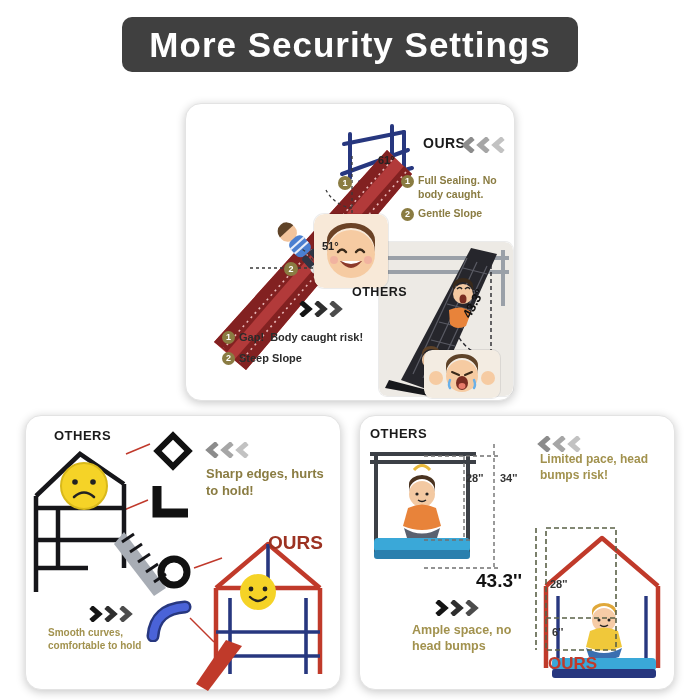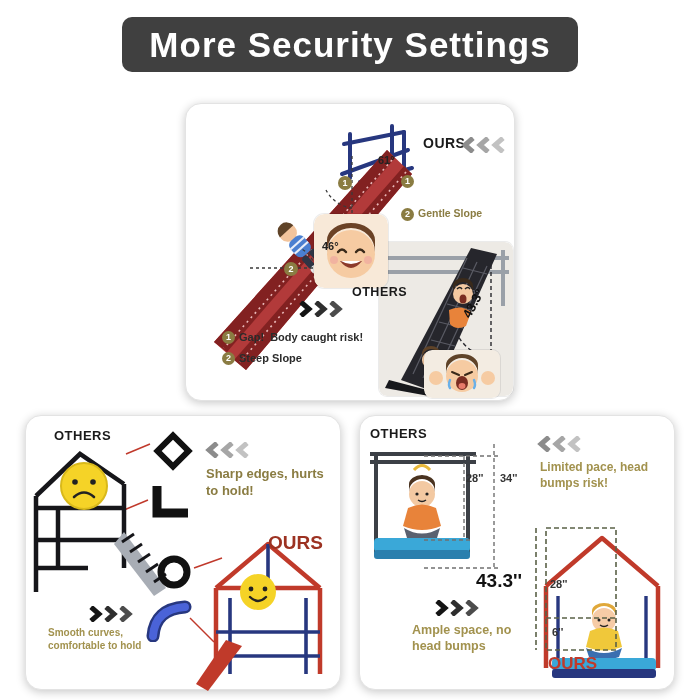--- a/index.html
+++ b/index.html
@@ -75,21 +75,21 @@
           <path d="M158 88 A34 34 0 0 1 132 70"></path>
       </g>
       <g stroke="#3a3a3a" stroke-width="1.3" fill="none" stroke-dasharray="3 3">
         <path d="M56 148 H128"></path>
           <path d="M121 146 A30 30 0 0 0 106 128"></path>
       </g>
     </svg>
 
     <span class="abs angle-lbl" style="left:160px; top:50px;">61°</span>
     <div class="abs marker" style="left:152px; top:72px;">1</div>
-    <span class="abs angle-lbl" style="left:104px; top:136px;">46°</span>
+    <span class="abs angle-lbl" style="left:104px; top:136px;">51°</span>
     <div class="abs marker" style="left:98px; top:158px;">2</div>
 
     <div class="abs photo" style="left:128px; top:110px; width:74px; height:74px;">
       <svg width="74" height="74" viewBox="0 0 74 74">
         <rect width="74" height="74" rx="10" fill="#f8e9d8"></rect>
         <circle cx="37" cy="40" r="24" fill="#f6cba2"></circle>
         <path d="M13 38 a24 24 0 0 1 48 0 v-12 a24 17 0 0 0 -48 0 z" fill="#6b4226"></path>
         <path d="M24 38 q4 -5 8 0" stroke="#3a2a1a" stroke-width="2.4" fill="none" stroke-linecap="round"></path>
         <path d="M42 38 q4 -5 8 0" stroke="#3a2a1a" stroke-width="2.4" fill="none" stroke-linecap="round"></path>
         <path d="M26 47 q11 14 22 0 z" fill="#8c3a2a"></path>
@@ -101,20 +101,21 @@
 
     <span class="abs lbl-black" style="left:237px; top:31px; font-size:14px;">OURS</span>
     <svg class="abs z4" style="left:274px; top:33px;" width="46" height="16" viewBox="0 0 46 16">
       <polyline points="13,1 5,8 13,15" fill="none" stroke="#8c8c8c" stroke-width="5"></polyline>
       <polyline points="28,1 20,8 28,15" fill="none" stroke="#a6a6a6" stroke-width="5"></polyline>
       <polyline points="43,1 35,8 43,15" fill="none" stroke="#c2c2c2" stroke-width="5"></polyline>
     </svg>
 
     <div class="abs point olive" style="left:215px; top:70px; width:122px; font-size:10.5px;">
       <span class="numc">1</span>
+      <span>Full Sealing. No body caught.</span>
     </div>
     <div class="abs point olive" style="left:215px; top:103px; width:122px; font-size:10.5px;">
       <span class="numc">2</span>
       <span>Gentle Slope</span>
     </div>
 
     <span class="abs lbl-black" style="left:166px; top:181px; font-size:12.5px;">OTHERS</span>
     <svg class="abs z4" style="left:112px; top:197px;" width="46" height="16" viewBox="0 0 46 16">
       <polyline points="3,1 11,8 3,15" fill="none" stroke="#141414" stroke-width="5"></polyline>
       <polyline points="18,1 26,8 18,15" fill="none" stroke="#2e2e2e" stroke-width="5"></polyline>
@@ -341,21 +342,21 @@
     </svg>
 
     <span class="abs meas" style="left:106px; top:56px;">28''</span>
     <span class="abs meas" style="left:140px; top:56px;">34''</span>
 
     <svg class="abs z4" style="left:176px; top:20px;" width="46" height="16" viewBox="0 0 46 16">
       <polyline points="13,1 5,8 13,15" fill="none" stroke="#8c8c8c" stroke-width="5"></polyline>
       <polyline points="28,1 20,8 28,15" fill="none" stroke="#a6a6a6" stroke-width="5"></polyline>
       <polyline points="43,1 35,8 43,15" fill="none" stroke="#c2c2c2" stroke-width="5"></polyline>
     </svg>
-    <div class="abs khaki" style="left:180px; top:44px; width:126px; font-size:12px; line-height:1.3;">Limited pace, head bumps risk!</div>
+    <div class="abs khaki" style="left:180px; top:36px; width:126px; font-size:12px; line-height:1.3;">Limited pace, head bumps risk!</div>
 
     <span class="abs z5" style="left:116px; top:154px; font-size:19px; font-weight:bold; color:#111;">43.3''</span>
     <span class="abs meas" style="left:190px; top:162px;">28''</span>
     <span class="abs meas" style="left:192px; top:210px;">6''</span>
 
     <svg class="abs z4" style="left:74px; top:184px;" width="46" height="16" viewBox="0 0 46 16">
       <polyline points="3,1 11,8 3,15" fill="none" stroke="#141414" stroke-width="5"></polyline>
       <polyline points="18,1 26,8 18,15" fill="none" stroke="#2e2e2e" stroke-width="5"></polyline>
       <polyline points="33,1 41,8 33,15" fill="none" stroke="#4c4c4c" stroke-width="5"></polyline>
     </svg>

